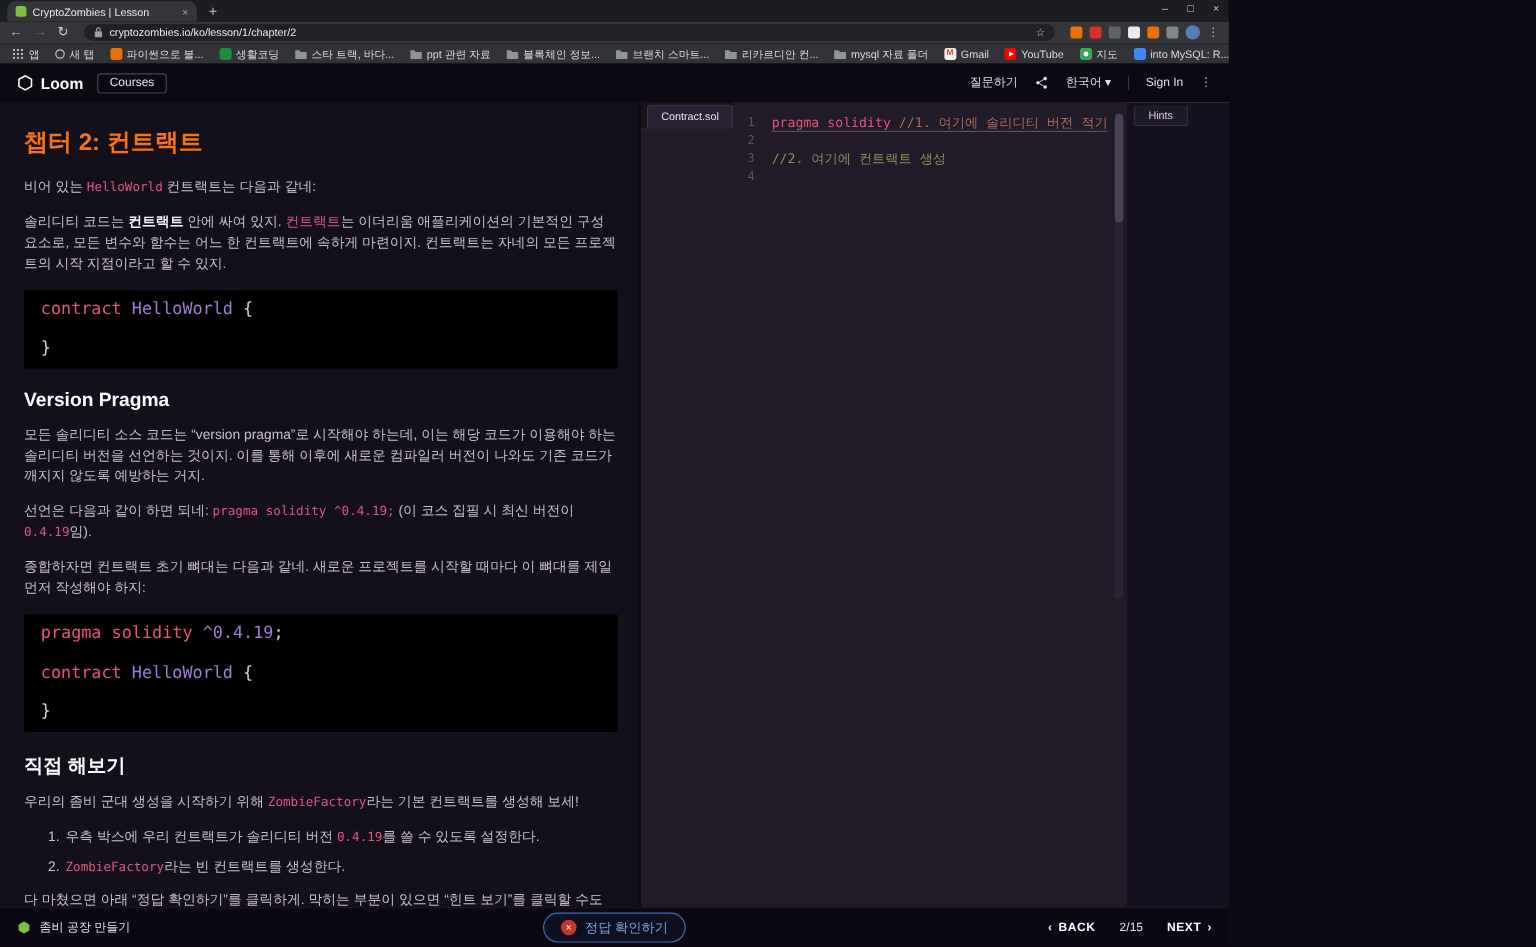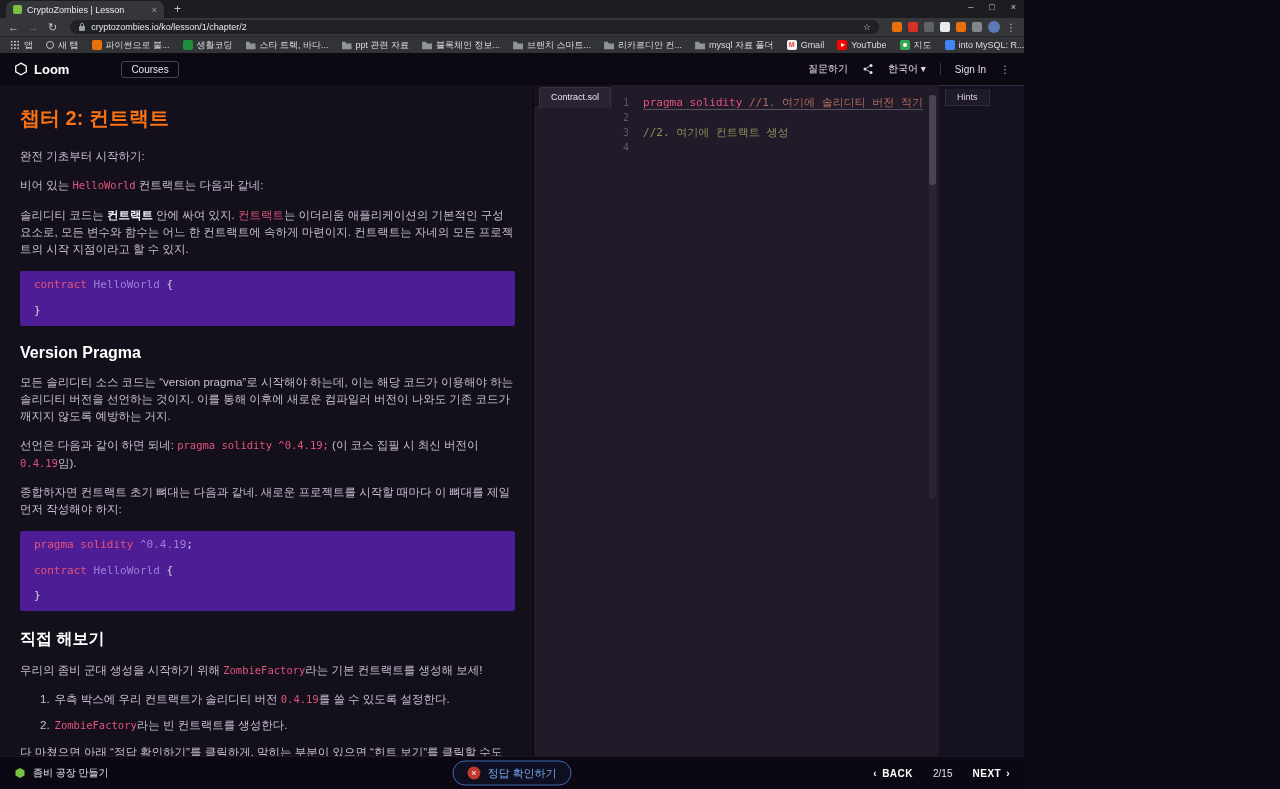--- a/index.html
+++ b/index.html
@@ -38,37 +38,37 @@
   .ico { width:10px; height:10px; border-radius:2px; flex:0 0 auto; position:relative; }
   .ico-grid { border-radius:0; background:radial-gradient(circle,#bdc1c6 1.1px,transparent 1.3px); background-size:3.3px 3.3px; }
   .ico-globe { width:8px; height:8px; border:1px solid #bdc1c6; border-radius:50%; background:transparent; }
   .ico-folder { border-radius:0; background:#8f949a; clip-path:polygon(0 18%,38% 18%,48% 34%,100% 34%,100% 92%,0 92%); }
   .ico-page-o { background:#e8710a; } .ico-page-g { background:#1e8e3e; } .ico-page-b { background:#4285f4; }
   .ico-gmail { background:#f1f3f4; } .ico-gmail::after { content:"M"; position:absolute; inset:0; color:#ea4335; font-size:7px; font-weight:bold; text-align:center; line-height:10px; }
   .ico-yt { background:#f00; } .ico-yt::after { content:""; position:absolute; left:3.5px; top:2.6px; border-left:4px solid #fff; border-top:2.4px solid transparent; border-bottom:2.4px solid transparent; }
   .ico-map { background:#34a853; } .ico-map::after { content:""; position:absolute; left:3px; top:3px; width:4px; height:4px; border-radius:50%; background:#fff; }
 
   
-  .app-header { height:27px; background:#0d0913; display:flex; align-items:center; padding:16px 14px; flex:0 0 auto;gap:40px; }
+  .app-header { height:27px; background:#0d0913; display:flex; align-items:center; padding:16px 14px; flex:0 0 auto; }
   .logo { display:flex; align-items:center; gap:6px; color:#ffffff; font-weight:bold; font-size:13px; }
   .courses-btn { margin-left:12px; border:1px solid #4a4454; color:#e9e5f0; font-size:10px; padding:2px 9px;
                  border-radius:3px; background:transparent; }
   .header-right { margin-left:auto; display:flex; align-items:center; gap:14px; color:#e2dde9; font-size:10px; }
   .hdr-divider { width:1px; height:12px; background:#3a3444; }
 
   
   .main { flex:1; display:flex; min-height:0; }
   .lesson-pane { width:533px; flex:0 0 auto; background:#130f1b; padding:16px 18px 0 20px; overflow:hidden; }
   .page-title { color:#f97316; font-size:20px; font-weight:bold; margin:4px 0 16px; }
   .para { color:#c6bfd2; font-size:11.5px; line-height:1.5; margin-bottom:12px; }
   .b { color:#f4f1f8; font-weight:bold; }
   .lnk { color:#e0557d; }
   .icode { font-family:"DejaVu Sans Mono", monospace; font-size:10.5px; color:#e0557d; }
-  .codeblock { background:#4c1d95; border-radius:2px; padding:8px 14px; margin:13px 0 15px;
-               font-family:"DejaVu Sans Mono", monospace; font-size:11px; line-height:1.16;
+  .codeblock { background:#000000; border-radius:2px; padding:8px 14px; margin:13px 0 15px;
+               font-family:"DejaVu Sans Mono", monospace; font-size:14px; line-height:1.16;
                white-space:pre; color:#d6d2e0; }
   .tok-kw { color:#e8537a; } .tok-id { color:#9d7fd8; } .tok-ver { color:#9d7fd8; }
   .h2 { color:#ffffff; font-size:16px; font-weight:bold; margin:18px 0 12px; }
   .olist { margin:2px 0 10px 20px; }
   .li { color:#c6bfd2; font-size:11.5px; line-height:1.5; margin-bottom:8px; }
   .li-num { margin-right:5px; }
 
   
   .editor-pane { flex:1; display:flex; flex-direction:row; background:#201a29; border-left:1px solid #060409; min-width:0; }
   .editor-tabs { height:23px; background:#17121c; display:flex; align-items:flex-end; padding-left:5px;
@@ -228,21 +228,20 @@
       <span>Sign In</span>
       <span class="menu-dots">⋮</span>
     </div>
   </div>
 
   <div class="main">
 
     <div class="lesson-pane">
       <div class="page-title">챕터 2: 컨트랙트</div>
 
-      <p class="para"><span>완전 기초부터 시작하기:</span></p>
 
       <p class="para"><span>비어 있는 </span><span class="icode">HelloWorld</span><span> 컨트랙트는 다음과 같네:</span></p>
 
       <p class="para"><span>솔리디티 코드는 </span><span class="b">컨트랙트</span><span> 안에 싸여 있지. </span><span class="lnk">컨트랙트</span><span>는 이더리움 애플리케이션의 기본적인 구성 요소로, 모든 변수와 함수는 어느 한 컨트랙트에 속하게 마련이지. 컨트랙트는 자네의 모든 프로젝트의 시작 지점이라고 할 수 있지.</span></p>
 
       <div class="codeblock"><span class="tok-kw">contract</span><span class="tok-id"> HelloWorld</span><span> {</span>
 
 <span>}</span></div>
 
       <div class="h2">Version Pragma</div>

